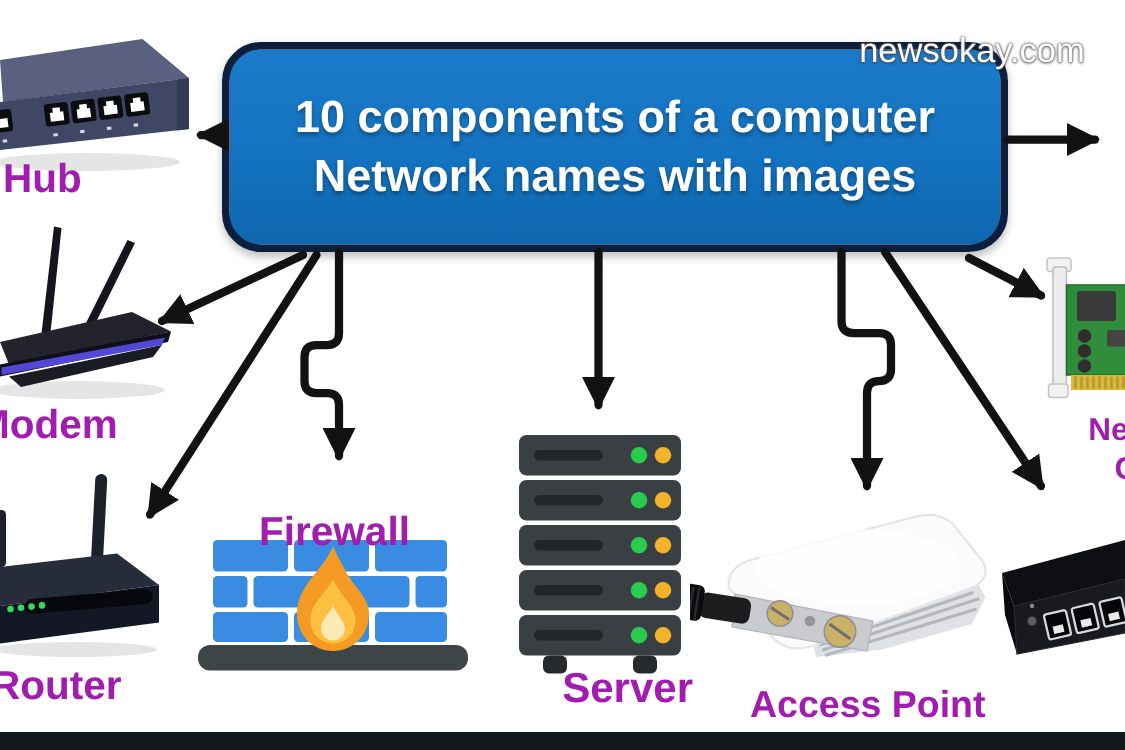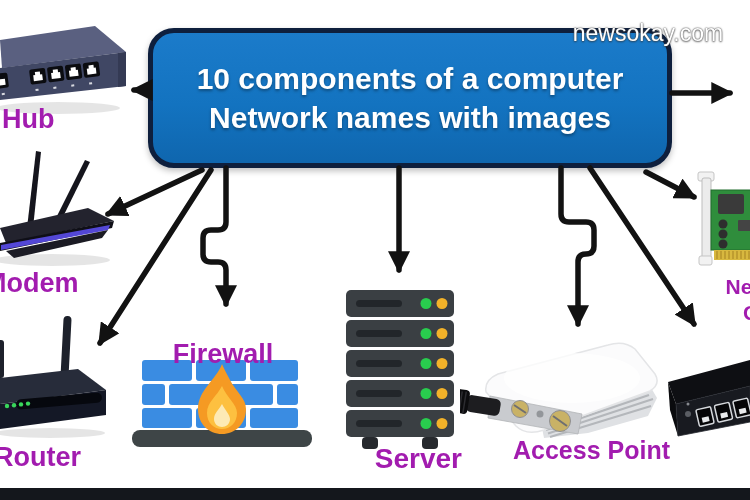--- a/index.html
+++ b/index.html
@@ -39,21 +39,21 @@
   
   .comp-label{
     font-weight:bold;color:#a21caf;
     white-space:nowrap;
   }
   #hub-label{left:2px;top:104px;font-size:27px;}
   #modem-label{left:-16px;top:268px;font-size:27px;}
   #router-label{left:-6px;top:442px;font-size:27px;}
   #firewall-label{left:148px;top:320px;width:150px;text-align:center;font-size:27px;margin-top:19px;}
   #server-label{left:338px;top:443px;width:124px;text-align:right;font-size:28px;}
-  #access-point-label{left:500px;top:436px;width:170px;text-align:right;font-size:25px;}
+  #access-point-label{left:500px;top:456px;width:170px;text-align:left;font-size:25px;}
   #network-card-label{left:702px;top:274px;width:130px;text-align:center;font-size:21px;white-space:normal;line-height:1.25;}
   #bottom-bar{left:0;top:488px;width:750px;height:12px;background:#14171c;}
   svg{display:block;}
 </style>
 </head>
 <body>
 
 <div id="canvas">
 
   <svg class="abs" width="750" height="500" viewBox="0 0 750 500" style="left:0;top:0;z-index:2;">

